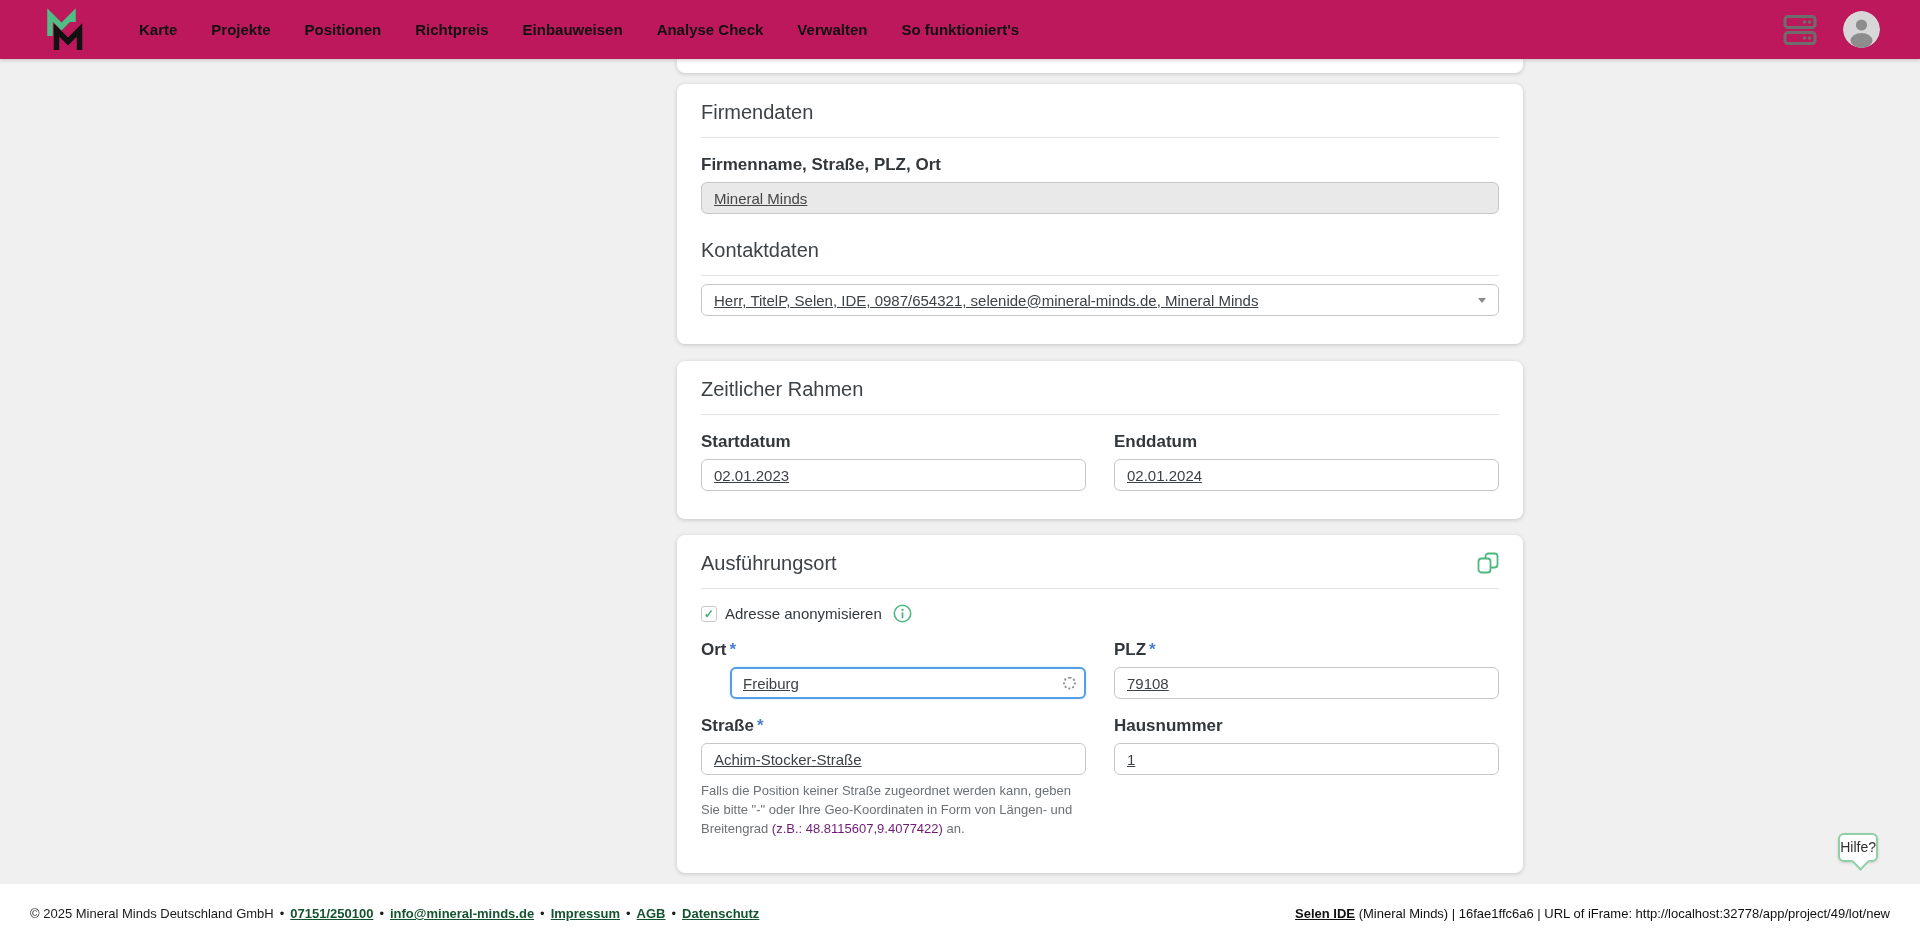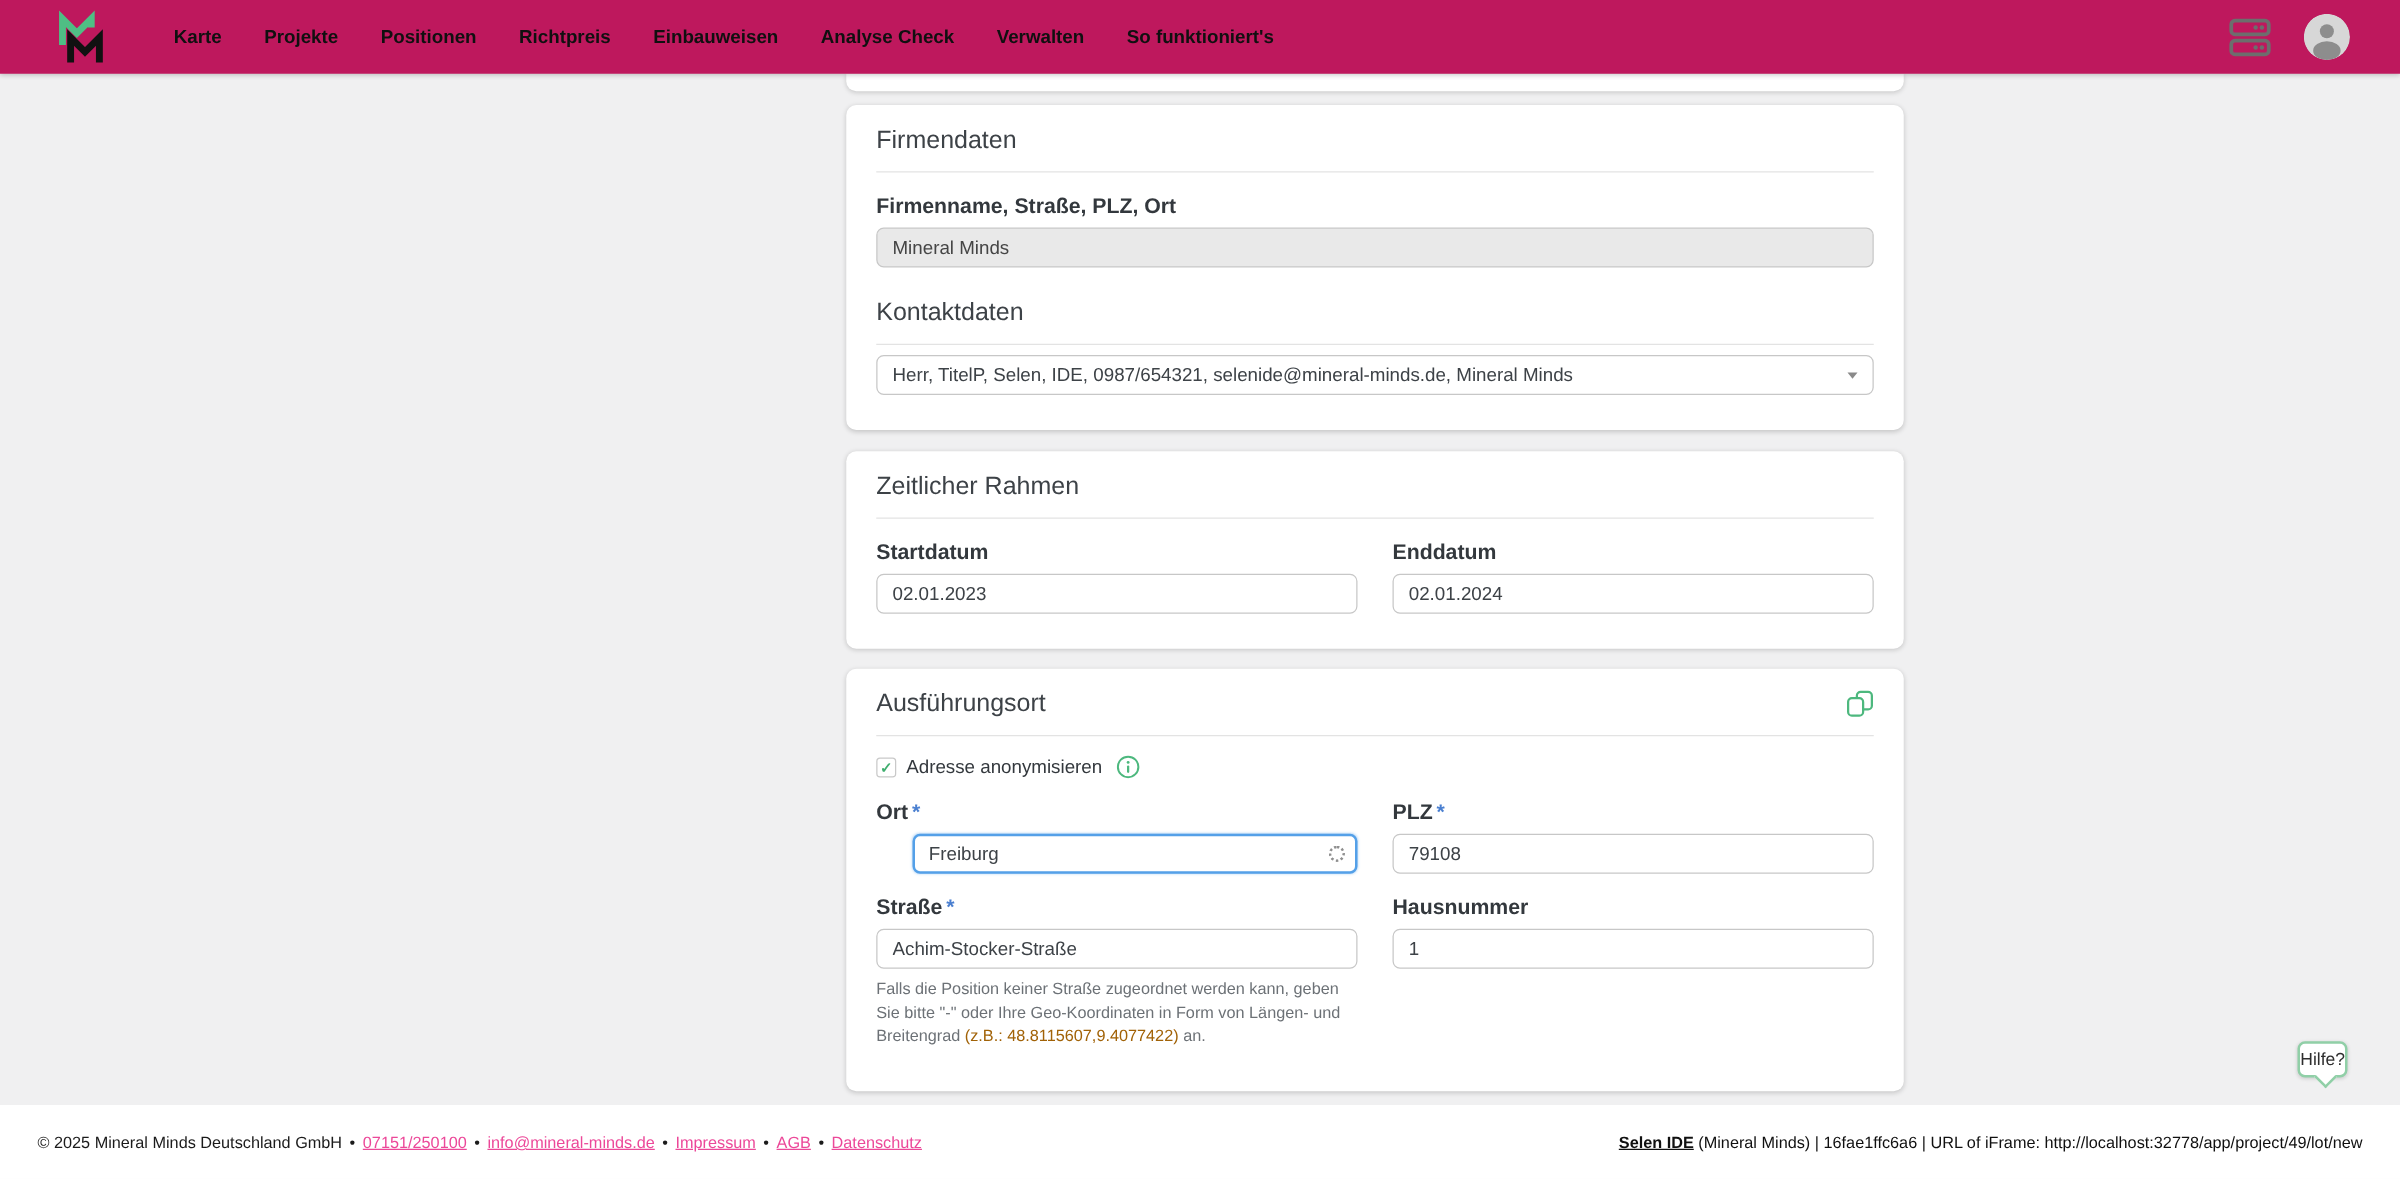--- a/index.html
+++ b/index.html
@@ -46,21 +46,21 @@
   .card-title { font-size:20px; font-weight:400; color:#3d4247; line-height:24px; }
   .divider { height:1px; background:#e3e3e3; margin-top:13px; }
 
   .field-label { margin-top:18px; font-size:17px; font-weight:600; color:#33383d; line-height:18px; }
   .req { color:#4a7fd0; font-weight:700; margin-left:3px; }
 
   .input {
     display:block; width:100%; height:32px; margin-top:8px;
     border:1px solid #c7c7c7; border-radius:6px; background:#fff;
     padding:0 12px; font-size:15px; color:#3d4247;
-    font-family:"Liberation Sans", sans-serif; outline:none;
+    font-family:"Liberation Sans", sans-serif; outline:none;text-decoration:underline;
   }
   .input--disabled { background:#e9e9e9; color:#454545; }
   .input--focused { border:2px solid #54a0e8; padding:0 11px; box-shadow:0 0 2px rgba(84,160,232,.45); }
 
   .select-wrap { position:relative; margin-top:8px; }
   select.input { margin-top:0; appearance:none; -webkit-appearance:none; padding-right:32px; cursor:pointer; }
   .select-arrow {
     position:absolute; right:13px; top:50%; margin-top:-2px;
     width:0; height:0; pointer-events:none;
     border-left:4.5px solid transparent; border-right:4.5px solid transparent;
@@ -81,21 +81,21 @@
   .checkbox-label { font-size:15px; color:#33383d; }
   .info-icon { width:19px; height:19px; display:block; cursor:pointer; margin-left:3px; }
 
   .input-wrap { position:relative;padding-left:29px; }
   .spinner {
     position:absolute; right:10px; top:50%; transform:translateY(-50%);
     width:13px; height:13px; border:2px dotted #8f8f8f; border-radius:50%;
   }
 
   .helper { margin-top:7px; font-size:13px; color:#6c7176; line-height:1.45; }
-  .helper .coords { color:#a16207; }
+  .helper .coords { color:#701a75; }
 
   
   .help-btn {
     position:absolute; right:42px; bottom:81px; z-index:40;
     background:#fff; border:2px solid #90cfa7; border-radius:6px;
     padding:4px 0 5px; font-size:14px; color:#2e2e2e;
     box-shadow:0 1px 3px rgba(0,0,0,.15); cursor:pointer;
   }
   .help-btn::after {
     content:""; position:absolute; right:9px; bottom:-7.5px;
@@ -105,21 +105,21 @@
   }
 
   
   .footer {
     position:absolute; left:0; right:0; bottom:0; height:59px;
     background:#fff; z-index:20;
     display:flex; align-items:center; justify-content:space-between;
     padding:0 30px; font-size:13px; color:#1b1b1b;
   }
   .footer-left { display:flex; align-items:center; gap:6px; white-space:nowrap; }
-  .flink { color:#ec4899; text-decoration:underline; cursor:pointer; }
+  .flink { color:#14532d; text-decoration:underline; cursor:pointer;font-weight:bold; }
   .sep { color:#1b1b1b; }
   .footer-right { white-space:nowrap; color:#101010; }
   .footer-right b { font-weight:700;text-decoration:underline; }
 </style>
 </head>
 <body>
 
 <header class="topnav">
   <svg class="logo" viewBox="0 0 40 44">
     <path d="M6 28 V7 L17.5 18.5 L29 7 V14" fill="none" stroke="#4fbe84" stroke-width="5.5"></path>

